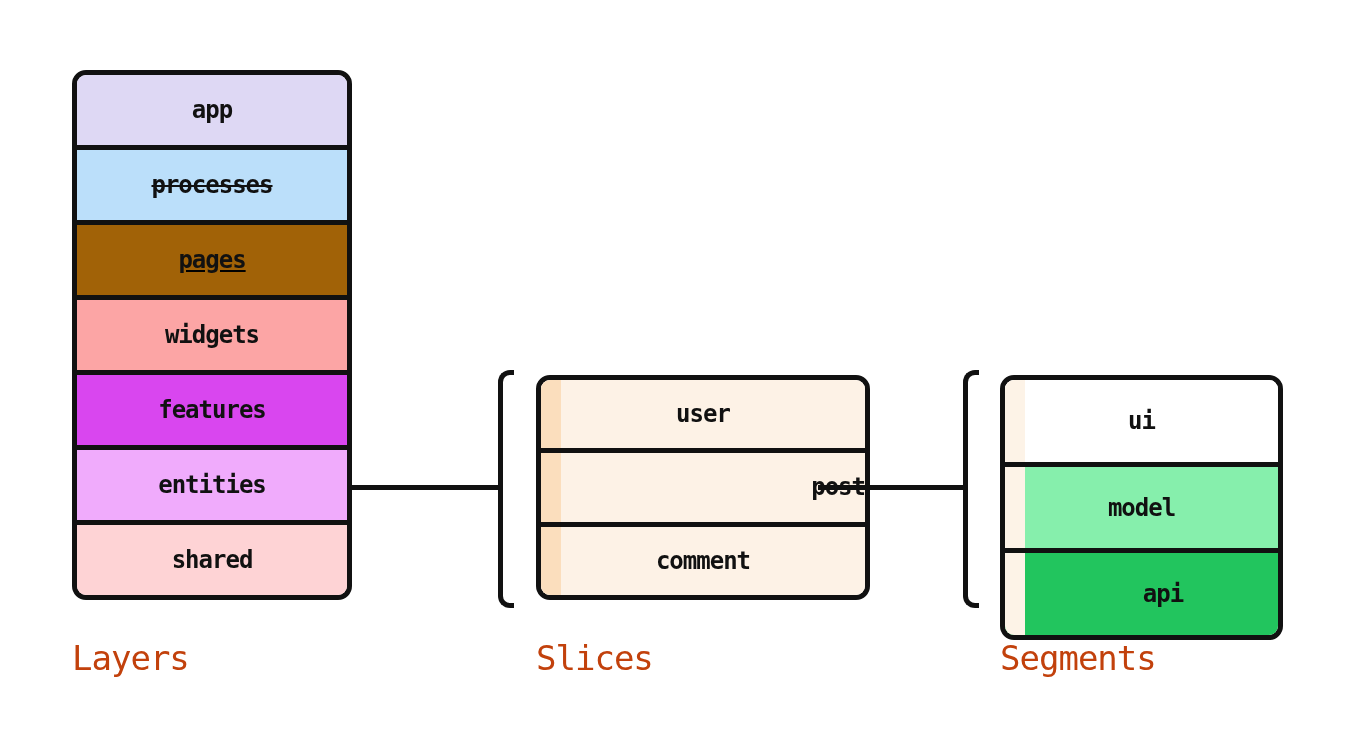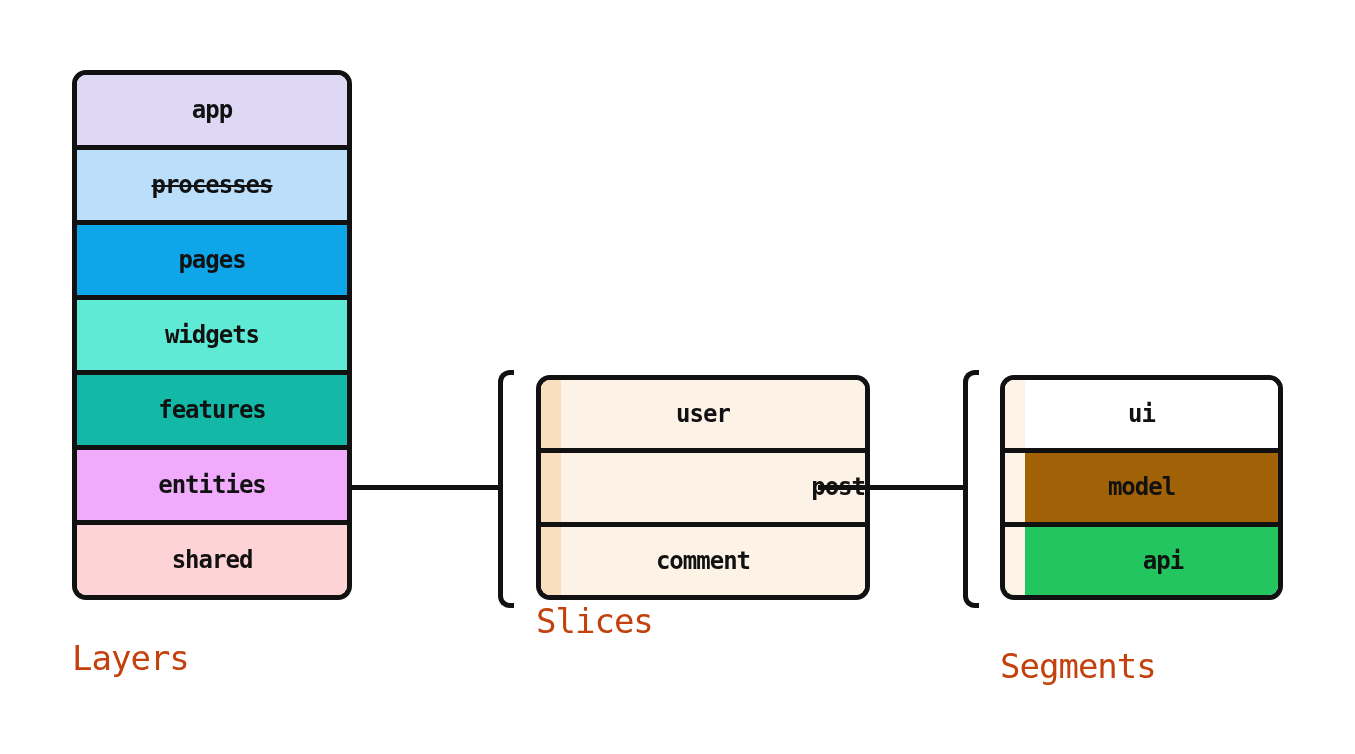--- a/index.html
+++ b/index.html
@@ -67,51 +67,51 @@
     text-align: left;
     font-size: 34px;
     font-weight: normal;
     color: #c2410c;
     letter-spacing: -1px;
   }
 
   
   #layers-stack   { left: 72px;  top: 70px;  width: 280px; height: 530px; }
   #slices-stack   { left: 536px; top: 375px; width: 334px; height: 225px; }
-  #segments-stack { left: 1000px;top: 375px; width: 283px; height: 225px; }
+  #segments-stack { left: 1000px;top: 375px; width: 283px; height: 265px; }
 
   #connector-layers-slices   { left: 352px; top: 485px; width: 148px; }
   #connector-slices-segments { left: 818px; top: 485px; width: 147px; }
 
   #slices-bracket   { left: 498px; top: 370px; }
   #segments-bracket { left: 963px; top: 370px; }
 
   #layers-title   { left: 72px;   top: 638px; width: 280px; }
-  #slices-title   { left: 536px;  top: 601px; width: 282px; }
-  #segments-title { left: 1000px; top: 638px; width: 283px; margin-top: 8px; }
+  #slices-title   { left: 536px;  top: 638px; width: 282px; }
+  #segments-title { left: 1000px; top: 638px; width: 283px; }
 </style>
 </head>
 <body>
 
 <div class="canvas">
 
   <div class="stack" id="layers-stack">
     <div class="row" style="background-color: rgb(222, 216, 244);">
       <span class="row-label">app</span>
     </div>
     <div class="row" style="background-color: rgb(187, 223, 250); align-items: center;">
       <span class="row-label strike">processes</span>
     </div>
-    <div class="row" style="background-color: #0ea5e9;">
+    <div class="row" style="background-color: #a16207; text-decoration: underline;">
       <span class="row-label">pages</span>
     </div>
-    <div class="row" style="background-color: #5eead4;">
+    <div class="row" style="background-color: #fca5a5;">
       <span class="row-label">widgets</span>
     </div>
-    <div class="row" style="background-color: #14b8a6;">
+    <div class="row" style="background-color: #d946ef;">
       <span class="row-label">features</span>
     </div>
     <div class="row" style="background-color: #f0abfc;">
       <span class="row-label">entities</span>
     </div>
     <div class="row" style="background-color: rgb(254, 211, 213);">
       <span class="row-label">shared</span>
     </div>
   </div>
 
@@ -136,21 +136,21 @@
 
   <div class="connector" id="connector-slices-segments"></div>
 
   <div class="bracket" id="segments-bracket"></div>
 
   <div class="stack" id="segments-stack">
     <div class="row" style="background-color: rgb(255, 255, 255);">
       <div class="stripe" style="background-color: rgb(253, 243, 231);"></div>
       <span class="row-label">ui</span>
     </div>
-    <div class="row" style="background-color: #a16207;">
+    <div class="row" style="background-color: #86efac;">
       <div class="stripe" style="background-color: rgb(253, 243, 231);"></div>
       <span class="row-label">model</span>
     </div>
     <div class="row" style="background-color: #22c55e; padding-left: 43px;">
       <div class="stripe" style="background-color: rgb(253, 243, 231);"></div>
       <span class="row-label">api</span>
     </div>
   </div>
 
   <div class="column-title" id="layers-title">Layers</div>

